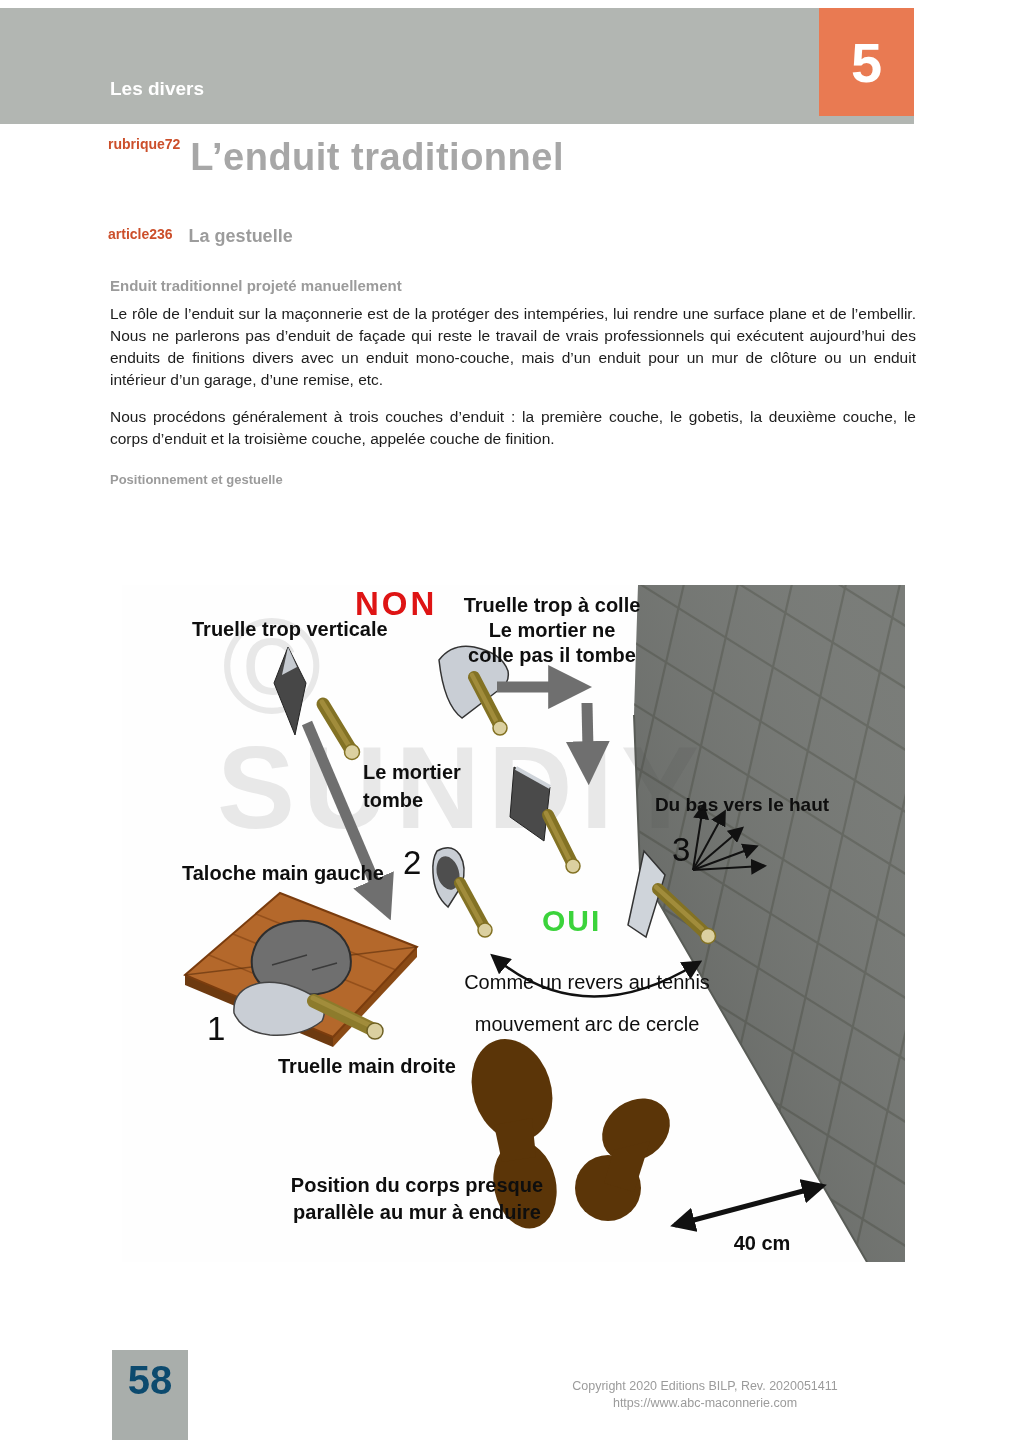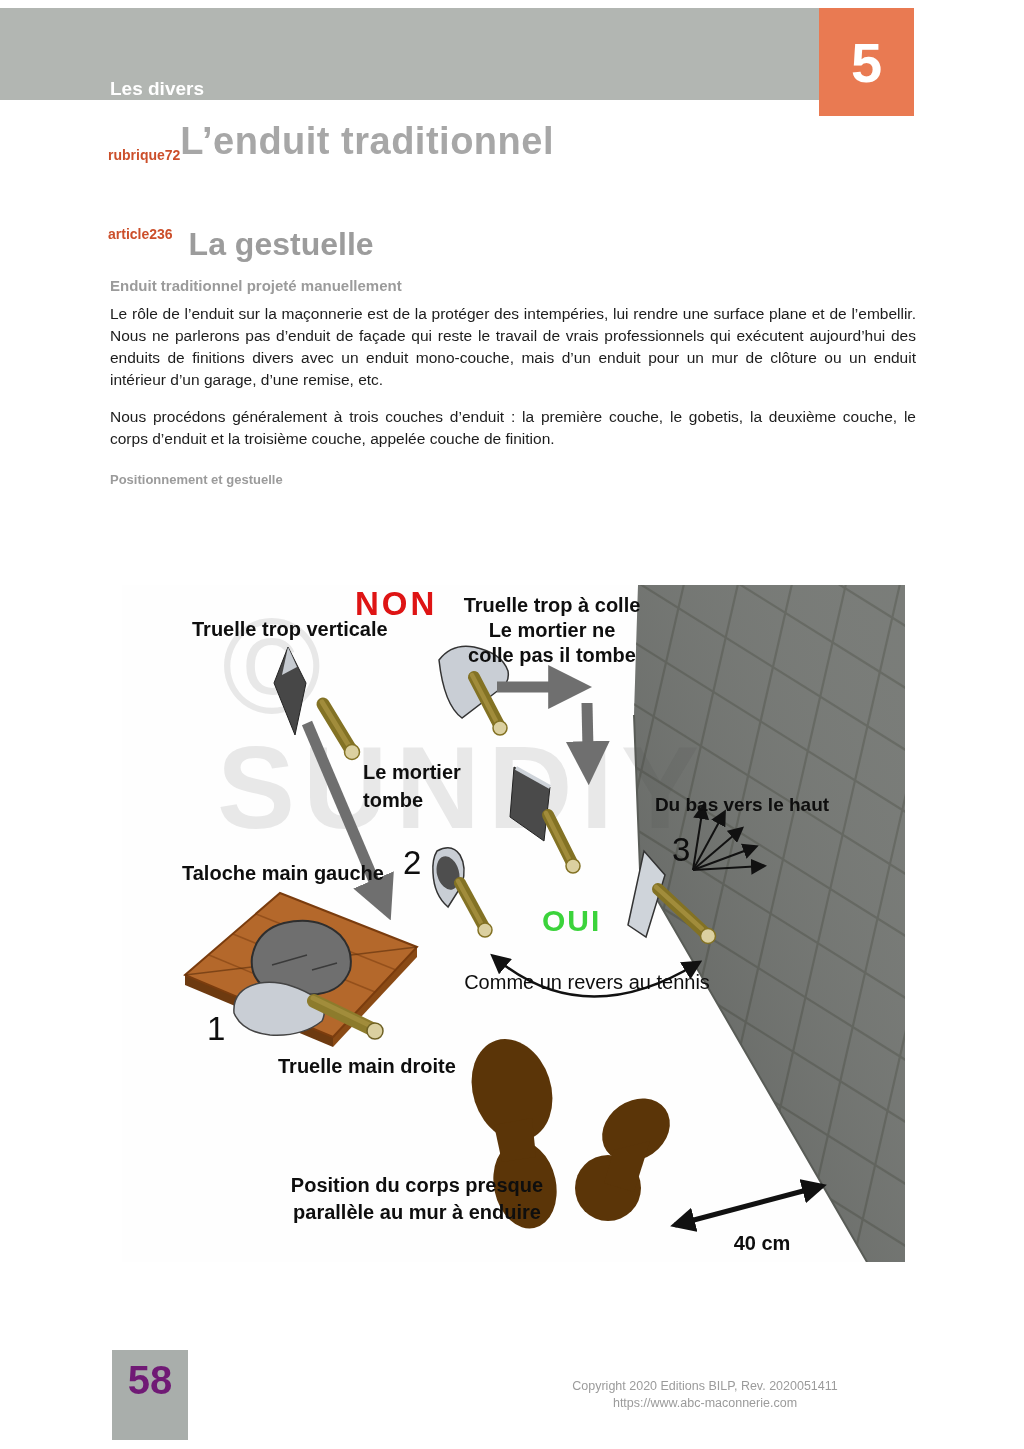--- a/index.html
+++ b/index.html
@@ -1,32 +1,32 @@
 <!DOCTYPE html>
 <html><head>
 <meta charset="utf-8">
 <style>
   * { margin:0; padding:0; box-sizing:border-box; }
   html,body { background:#fff; }
   .page { position:relative; width:1024px; height:1449px; background:#ffffff;
           font-family:"Liberation Sans", sans-serif; overflow:hidden; }
 
   
-  .header-bar { position:absolute; left:0; top:8px; width:914px; height:92px; background:#b2b6b2; }
+  .header-bar { position:absolute; left:0; top:8px; width:914px; height:116px; background:#b2b6b2; }
   .header-section { position:absolute; left:110px; top:70px; font-size:19px; font-weight:bold; color:#ffffff; }
   .chapter-box { position:absolute; left:819px; top:8px; width:95px; height:108px; background:#e97a52;
                  display:flex; align-items:center; justify-content:center; }
   .chapter-num { font-size:56px; font-weight:bold; color:#ffffff; }
 
   
-  .title-row { position:absolute; left:108px; top:120px; display:flex; align-items:flex-end; }
+  .title-row { position:absolute; left:108px; top:136px; display:flex; align-items:flex-start; gap:10px; }
   .rubrique { font-size:14px; font-weight:bold; color:#cc4f2b; }
   .main-title { font-size:38px; font-weight:bold; color:#a7a7a7; letter-spacing:0.5px; }
   .article-row { position:absolute; left:108px; top:226px; display:flex; align-items:flex-start; gap:16px; }
-  .article-title { font-size:32px; font-weight:bold; color:#9c9c9c; }
+  .article-title { font-size:18px; font-weight:bold; color:#9c9c9c; }
 
   
   .content { position:absolute; left:110px; top:277px; width:806px; color:#1c1c1c; }
   .subhead { font-size:15px; font-weight:bold; color:#9b9b9b; margin:0 0 9px 0; }
   .content p { font-size:15.5px; line-height:22px; text-align:justify; margin:0 0 15px 0; }
   .subhead2 { font-size:13px; font-weight:bold; color:#9b9b9b; margin-top:22px; }
 
   
   .illus { position:absolute; left:122px; top:585px; width:783px; height:677px; background:#fefefe; }
   .illus svg { position:absolute; left:0; top:0; }
@@ -49,21 +49,21 @@
   .lbl-droite { left:156px; top:470px; }
   .lbl-revers { left:325px; top:386px; width:280px; font-weight:400; }
   .lbl-arc { left:330px; top:428px; width:270px; font-weight:400; }
   .lbl-pos1 { left:135px; top:589px; width:320px; }
   .lbl-pos2 { left:135px; top:616px; width:320px; }
   .lbl-40cm { left:570px; top:647px; width:140px; }
 
   
   .page-num-box { position:absolute; left:112px; top:1350px; width:76px; height:90px; background:#a9aeab;
                   display:flex; justify-content:center; }
-  .page-num { font-size:40px; font-weight:bold; color:#701a75; margin-top:8px; }
+  .page-num { font-size:40px; font-weight:bold; color:#0c4a6e; margin-top:8px; }
   .copyright { position:absolute; left:505px; top:1378px; width:400px; text-align:center;
                font-size:12.5px; line-height:17px; color:#9b9b9b; }
 </style>
 </head>
 <body>
 
 <div class="page">
 
   <div class="header-bar">
     <div class="header-section">Les divers</div>
@@ -239,20 +239,21 @@
     <div class="lbl b lbl-mort1">Le mortier</div>
     <div class="lbl b lbl-mort2">tombe</div>
     <div class="lbl ctr lbl-dubas">Du bas vers le haut</div>
     <div class="lbl lbl-n3">3</div>
     <div class="lbl lbl-n2">2</div>
     <div class="lbl lbl-oui">OUI</div>
     <div class="lbl b lbl-taloche">Taloche main gauche</div>
     <div class="lbl lbl-n1">1</div>
     <div class="lbl b lbl-droite">Truelle main droite</div>
     <div class="lbl ctr lbl-revers">Comme un revers au tennis</div>
+    <div class="lbl ctr lbl-arc">mouvement arc de cercle</div>
     <div class="lbl b ctr lbl-pos1">Position du corps presque</div>
     <div class="lbl b ctr lbl-pos2">parallèle au mur à enduire</div>
     <div class="lbl b ctr lbl-40cm">40 cm</div>
   </div>
 
   <div class="page-num-box">
     <div class="page-num">58</div>
   </div>
   <div class="copyright">
     <div>Copyright 2020 Editions BILP, Rev. 2020051411</div>

